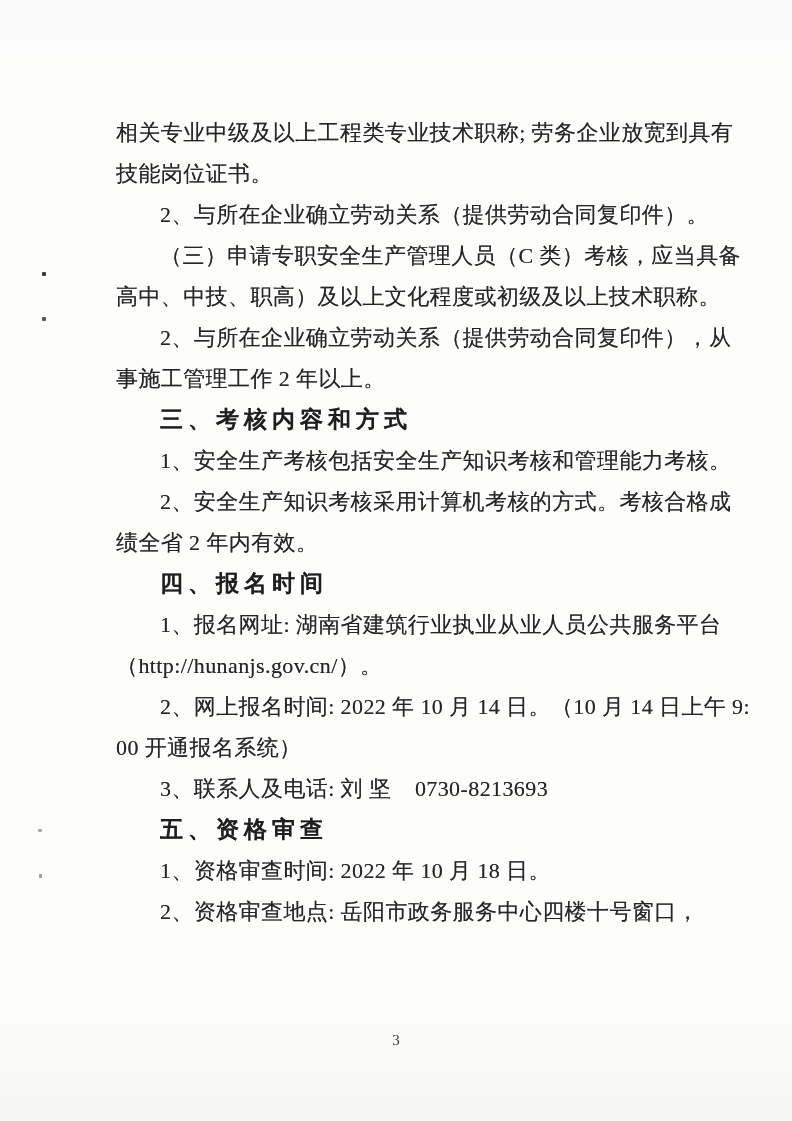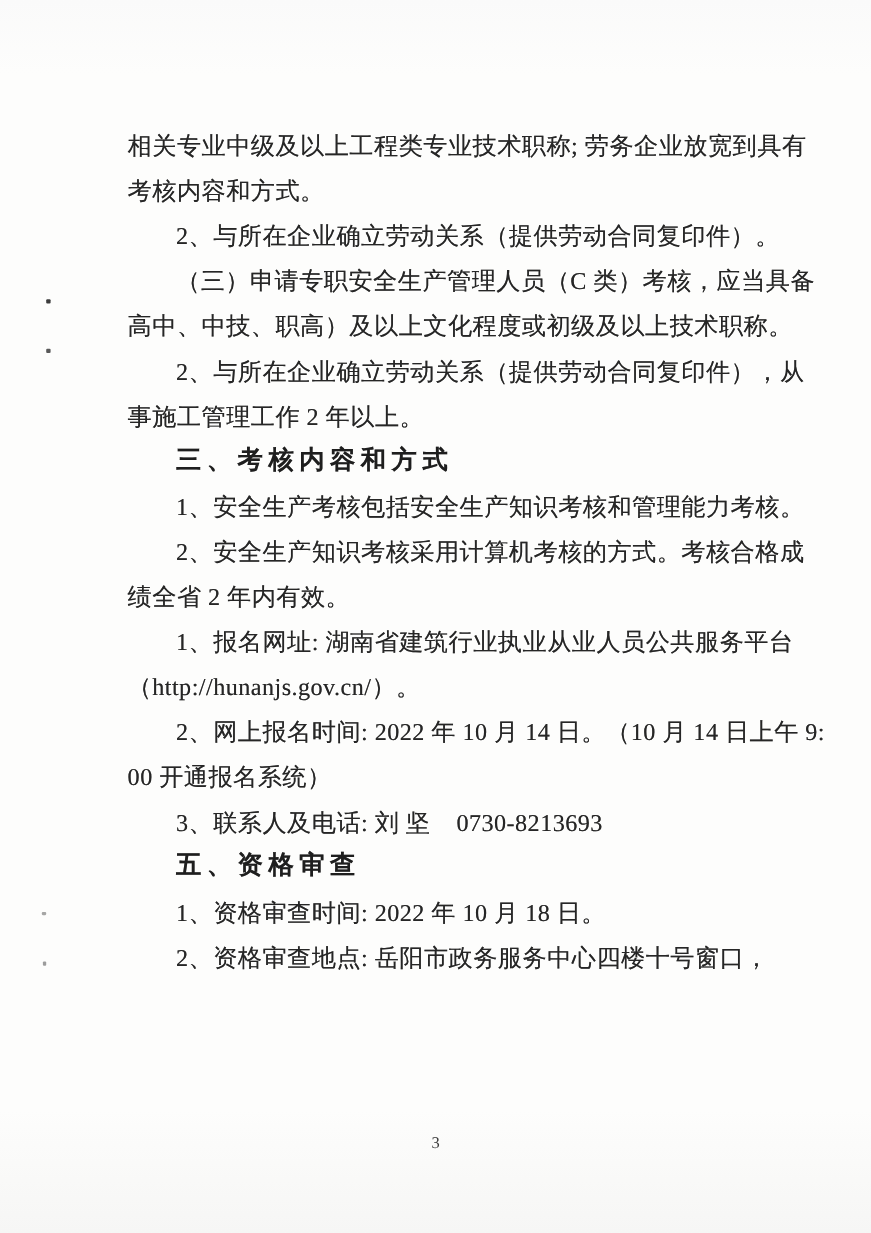--- a/index.html
+++ b/index.html
@@ -31,21 +31,21 @@
     font-size: 22px;
     letter-spacing: 0.4px;
     white-space: pre;
     text-shadow: 0 0 0.5px rgba(20,20,20,0.55);
   }
   .doc p.indent {
     padding-left: 44px;
   }
   .doc p.heading {
     padding-left: 44px;
-    font-family: Liberation Mono, monospace;
+    font-family: Liberation Sans, sans-serif;
     font-weight: bold;
     font-size: 23px;
     letter-spacing: 5px;
     color: #1e1e1e;
   }
   .page-number {
     position: absolute;
     top: 1032px;
     left: 0;
     width: 792px;
@@ -69,30 +69,31 @@
 
 <div class="page">
 
   <div class="speck s1"></div>
   <div class="speck s2"></div>
   <div class="speck s3"></div>
   <div class="speck s4"></div>
 
   <main class="doc">
     <p class="cont">相关专业中级及以上工程类专业技术职称; 劳务企业放宽到具有</p>
-    <p class="cont">考核内容和方式。</p>
+    <p class="cont">技能岗位证书。</p>
     <p class="indent">2、与所在企业确立劳动关系（提供劳动合同复印件）。</p>
     <p class="indent">（三）申请专职安全生产管理人员（C 类）考核，应当具备</p>
     <p class="cont">高中、中技、职高）及以上文化程度或初级及以上技术职称。</p>
     <p class="indent">2、与所在企业确立劳动关系（提供劳动合同复印件），从</p>
     <p class="cont">事施工管理工作 2 年以上。</p>
     <p class="heading">三、考核内容和方式</p>
     <p class="indent">1、安全生产考核包括安全生产知识考核和管理能力考核。</p>
     <p class="indent">2、安全生产知识考核采用计算机考核的方式。考核合格成</p>
     <p class="cont">绩全省 2 年内有效。</p>
+    <p class="heading">四、报名时间</p>
     <p class="indent">1、报名网址: 湖南省建筑行业执业从业人员公共服务平台</p>
     <p class="cont">（http://hunanjs.gov.cn/）。</p>
     <p class="indent">2、网上报名时间: 2022 年 10 月 14 日。（10 月 14 日上午 9:</p>
     <p class="cont">00 开通报名系统）</p>
     <p class="indent">3、联系人及电话: 刘 坚    0730-8213693</p>
     <p class="heading">五、资格审查</p>
     <p class="indent">1、资格审查时间: 2022 年 10 月 18 日。</p>
     <p class="indent">2、资格审查地点: 岳阳市政务服务中心四楼十号窗口，</p>
   </main>
 

